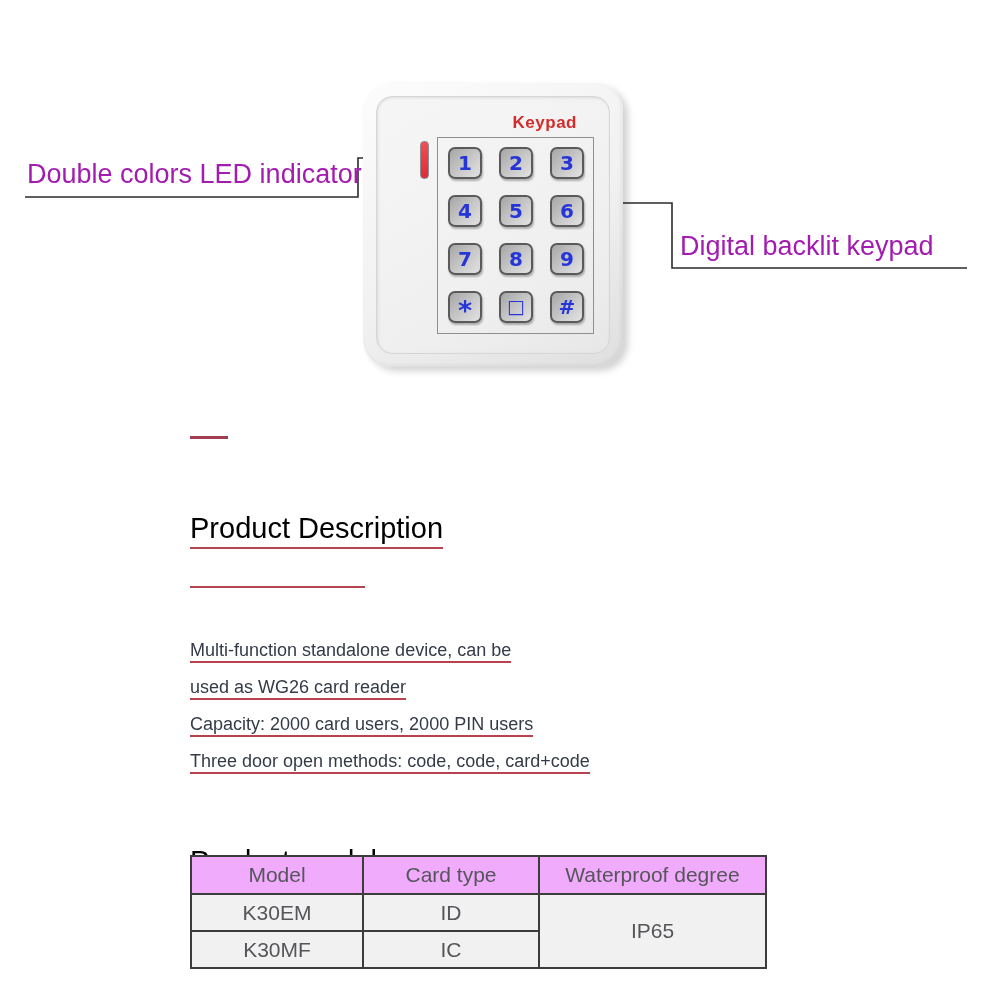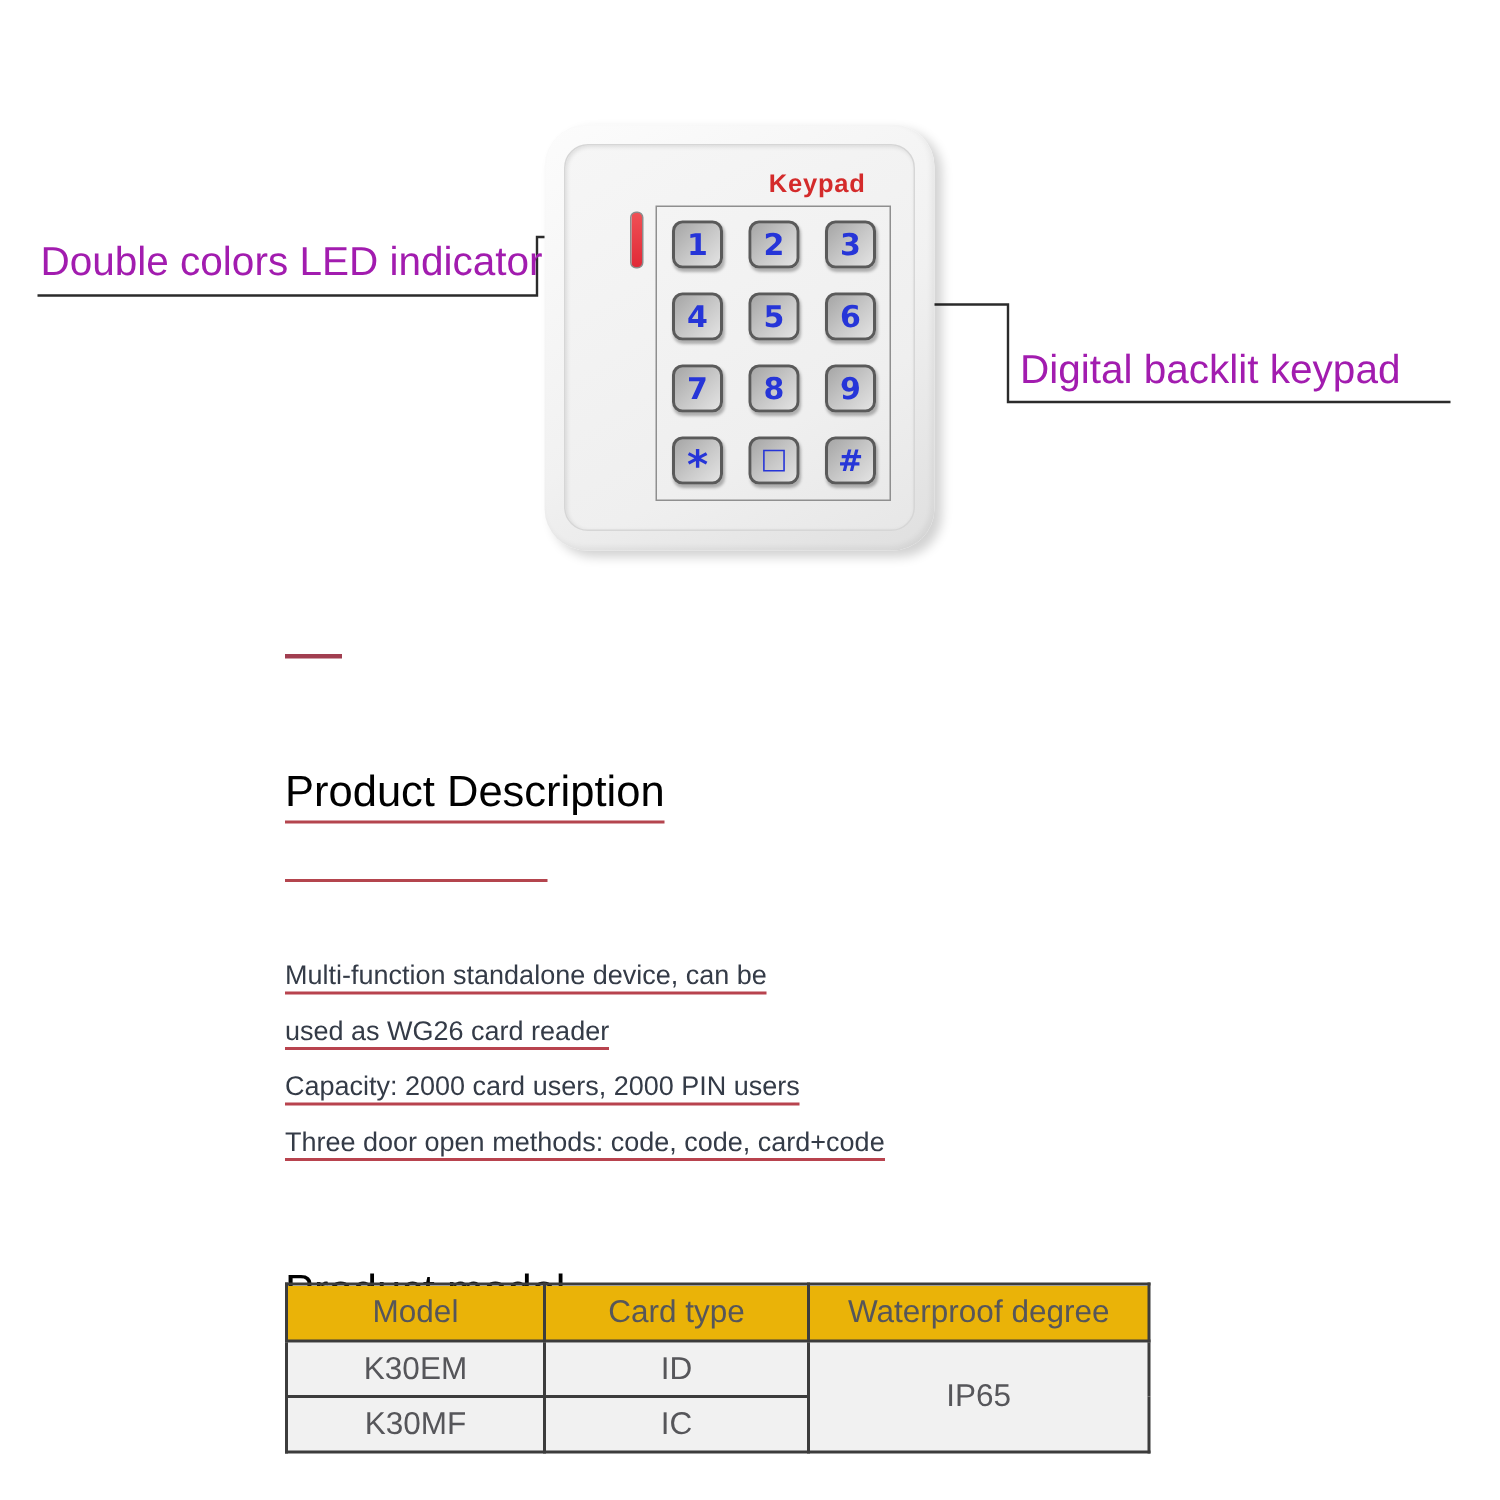--- a/index.html
+++ b/index.html
@@ -157,21 +157,21 @@
     color: #56565a;
   }
   .model-table th, .model-table td {
     border: 2px solid #3c3c3c;
     background: #efefef;
     text-align: center;
     vertical-align: middle;
     font-weight: normal;
     overflow: hidden;
   }
-  .model-table th { height: 38px; background: #eab308; }
+  .model-table th { height: 38px; background: #f0abfc; }
   .model-table td { height: 37px; background: #f1f1f1; }
   .col-model { width: 172px; }
   .col-cardtype { width: 176px; }
   .col-waterproof { width: 227px; }
 </style>
 </head>
 <body>
 
 <div class="canvas">
 

